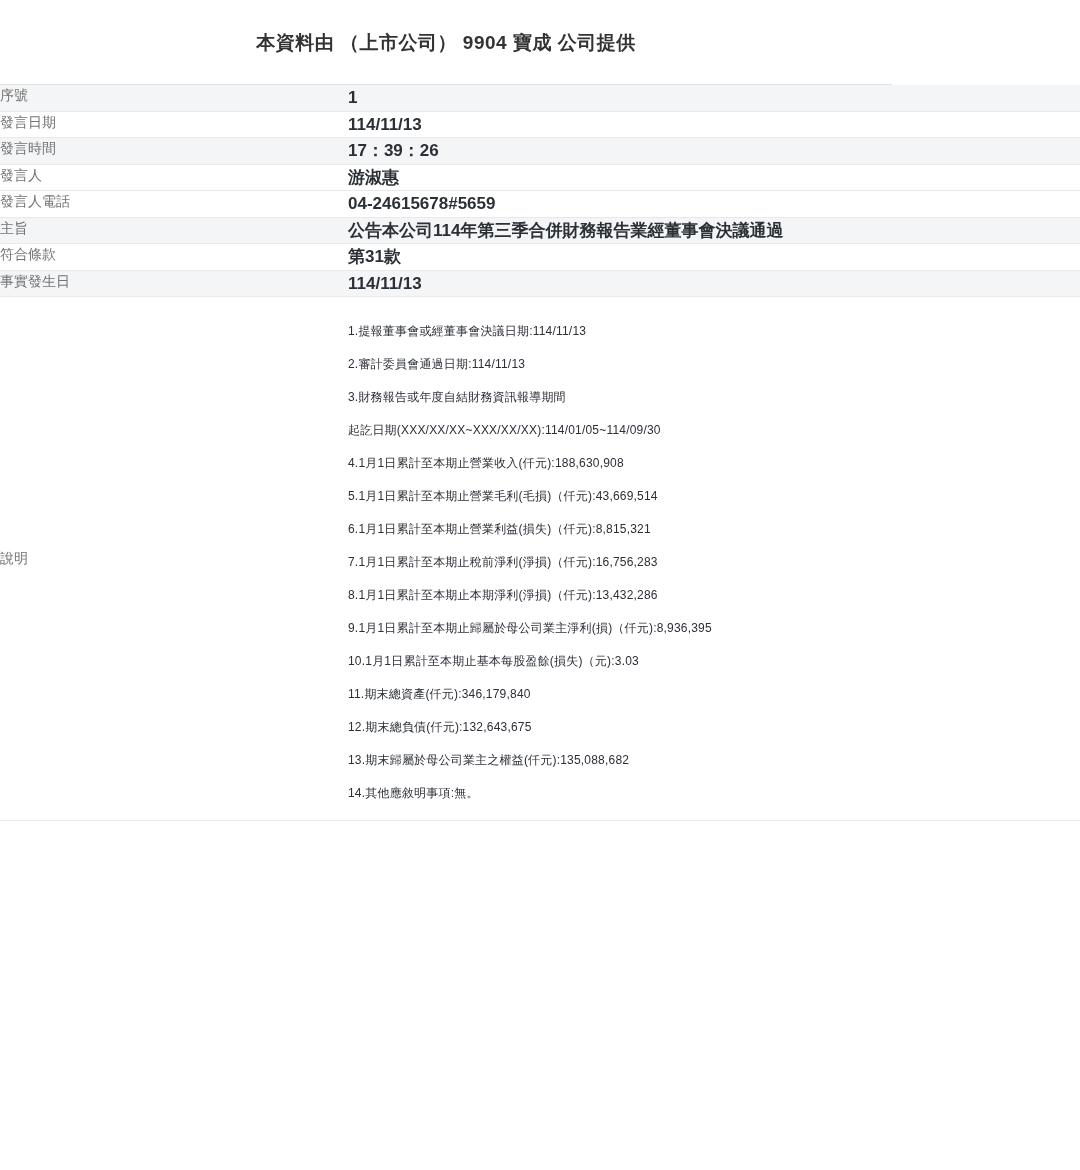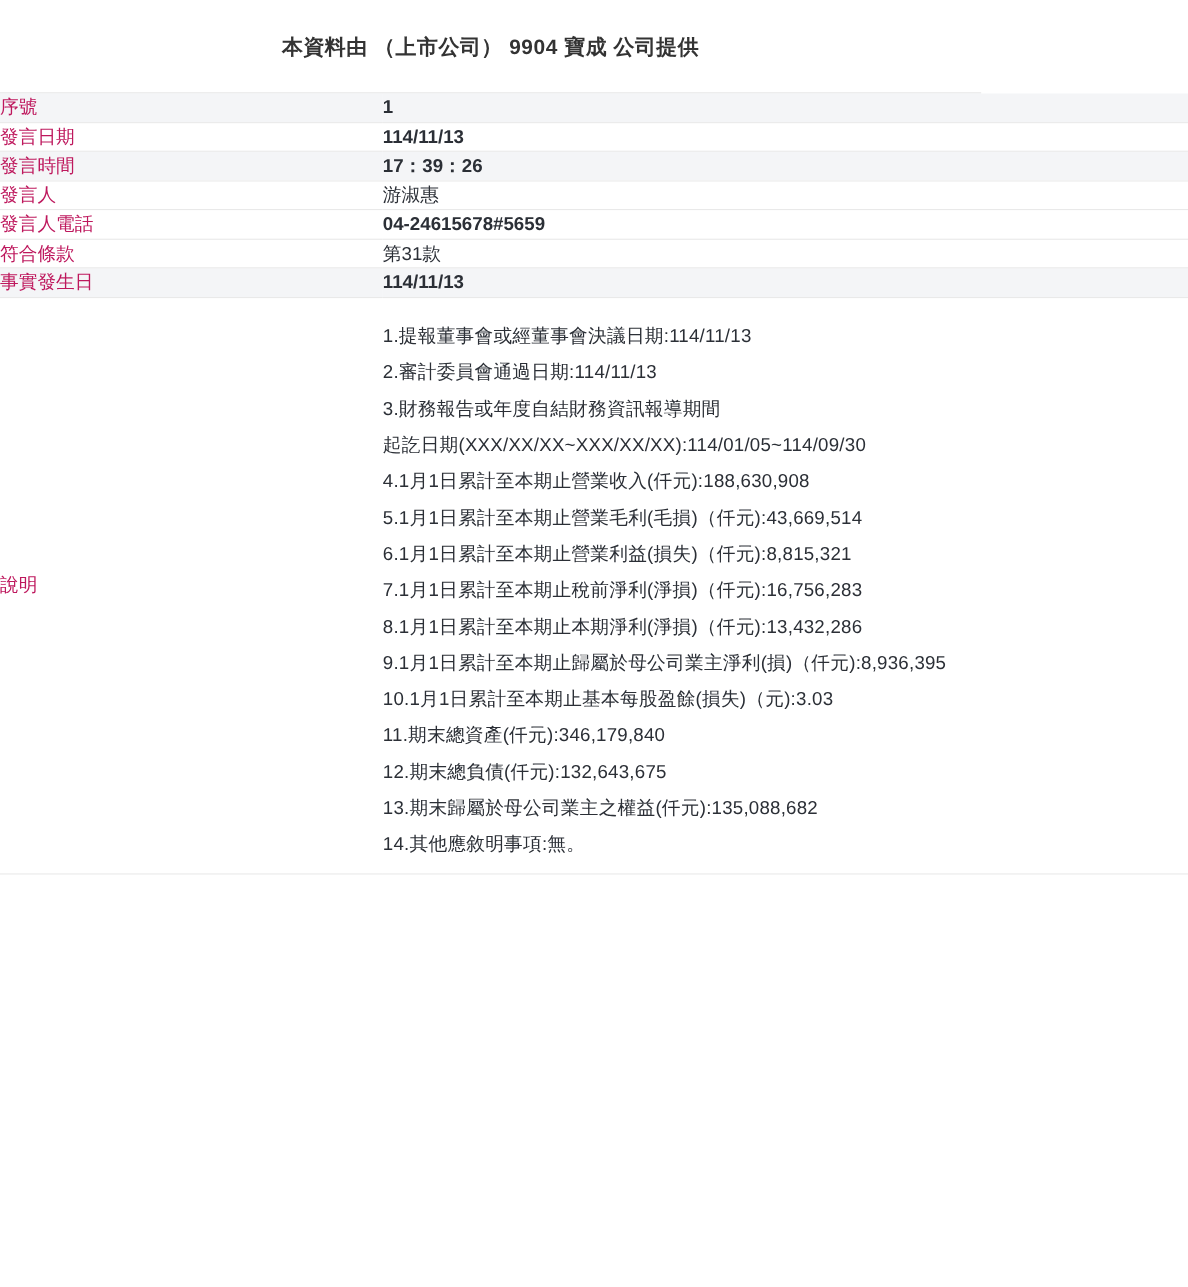--- a/index.html
+++ b/index.html
@@ -39,54 +39,54 @@
   table.info tr {
     border-bottom: 1px solid #e9e9e9;
   }
   table.info td {
     vertical-align: top;
     padding: 0;
   }
   td.label {
     width: 348px;
     padding: 20px 0 20px 24px;
-    font-size: 17px;
-    color: #be185d;
+    font-size: 14px;
+    color: #737373;
     font-weight: 400;
     box-sizing: border-box;
     line-height: 1.5;
   }
   td.value {
     padding: 20px 24px 20px 24px;
     font-size: 17px;
     color: #2b2f36;
     font-weight: 700;
     box-sizing: border-box;
     line-height: 1.5;
     word-break: break-word;
   }
   tr.striped {
     background: #f4f5f7;
   }
   tr.plain {
     background: #ffffff;
   }
   td.value.normal {
-    font-weight: 400;
+    font-weight: 700;
     margin-top: 28px;
   }
   
   tr.desc td.label {
     vertical-align: middle;
     text-align: left;
     margin-left: 25px;
   }
   tr.desc td.value {
     font-weight: 400;
-    font-size: 17px;
+    font-size: 12px;
     line-height: 33px;
     padding-top: 18px;
     padding-bottom: 10px;
     margin-top: 48px;
   }
   .desc-line {
     white-space: pre-wrap;
     letter-spacing: 0.2px;
   }
   .desc-wrap {
@@ -117,20 +117,24 @@
         <td class="value">17：39：26</td>
       </tr>
       <tr class="plain">
         <td class="label">發言人</td>
         <td class="value normal">游淑惠</td>
       </tr>
       <tr class="plain">
         <td class="label">發言人電話</td>
         <td class="value">04-24615678#5659</td>
       </tr>
+      <tr class="striped">
+        <td class="label">主旨</td>
+        <td class="value normal">公告本公司114年第三季合併財務報告業經董事會決議通過</td>
+      </tr>
       <tr class="plain">
         <td class="label">符合條款</td>
         <td class="value normal">第31款</td>
       </tr>
       <tr class="striped">
         <td class="label">事實發生日</td>
         <td class="value">114/11/13</td>
       </tr>
       <tr class="plain desc">
         <td class="label">說明</td>

